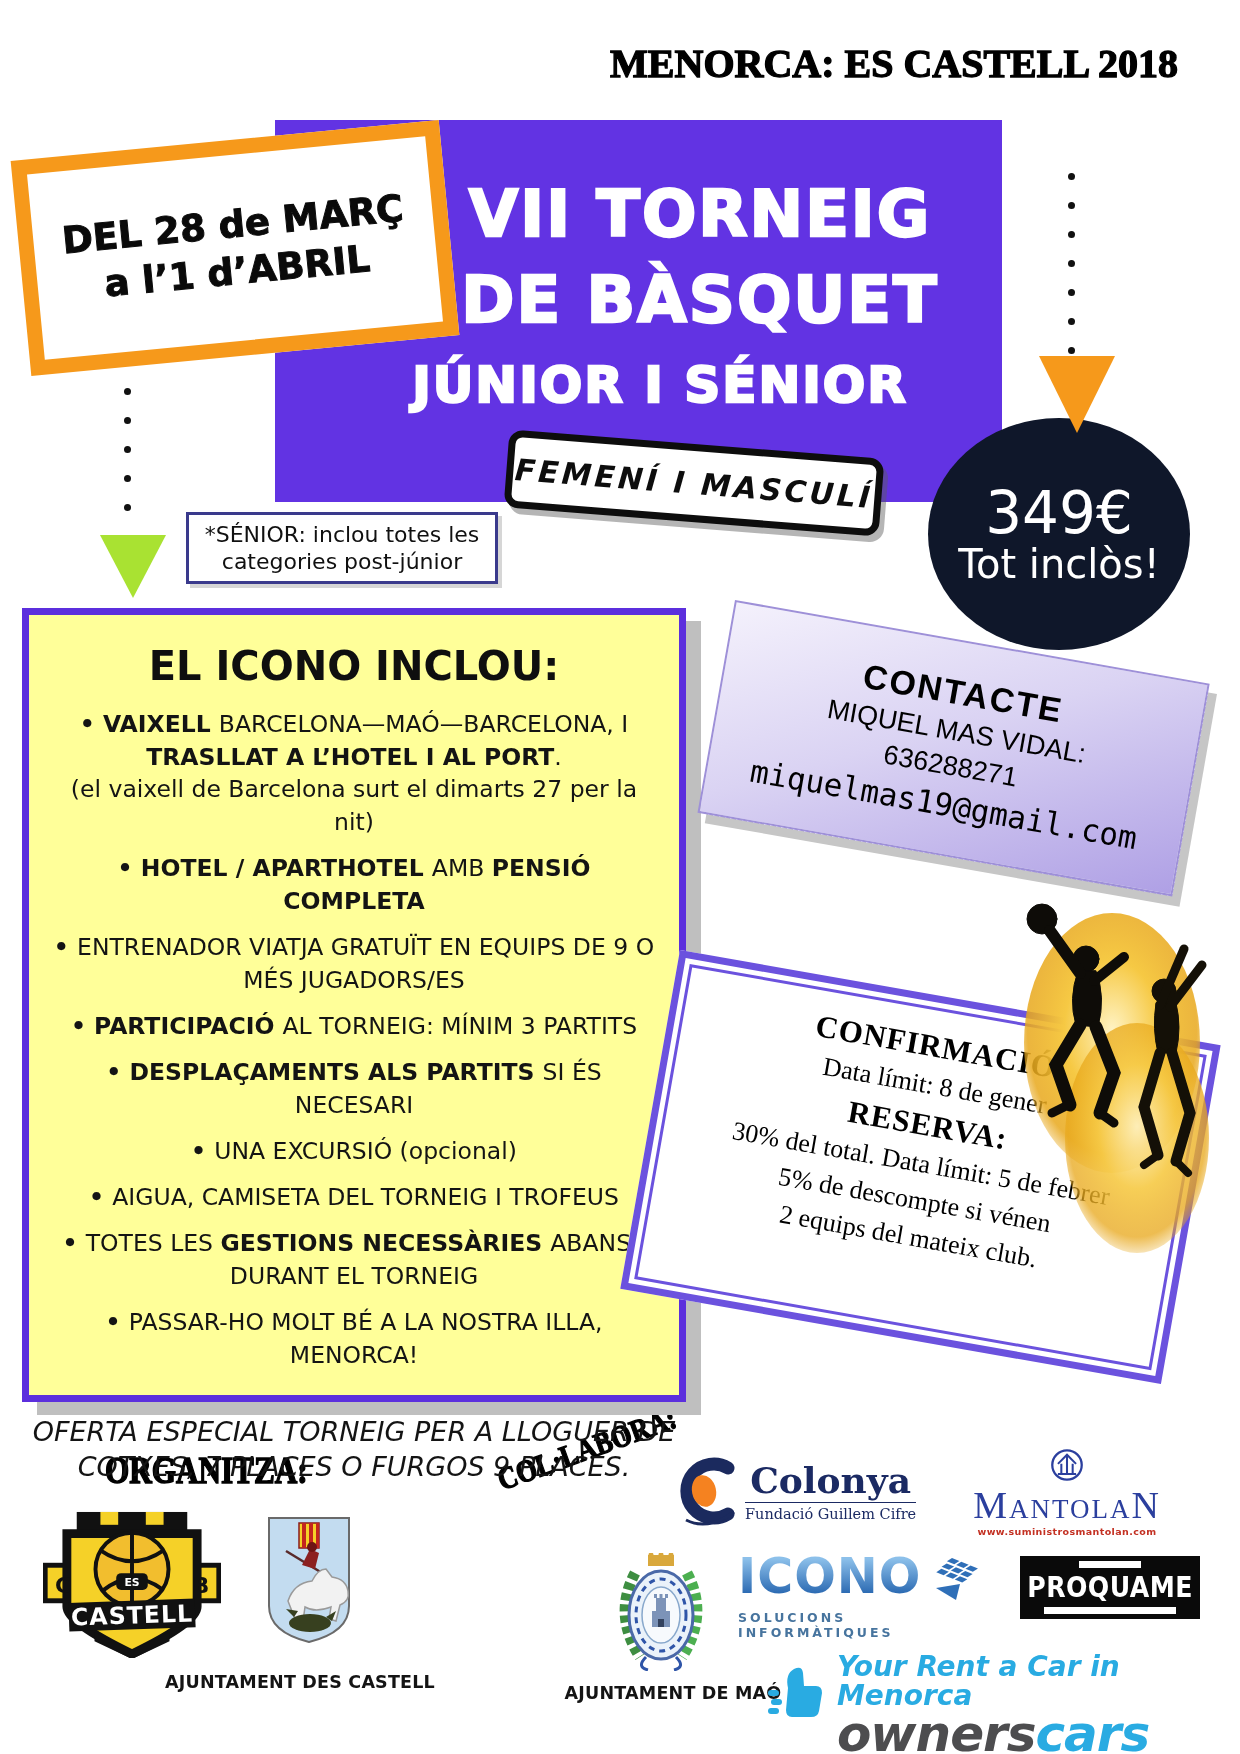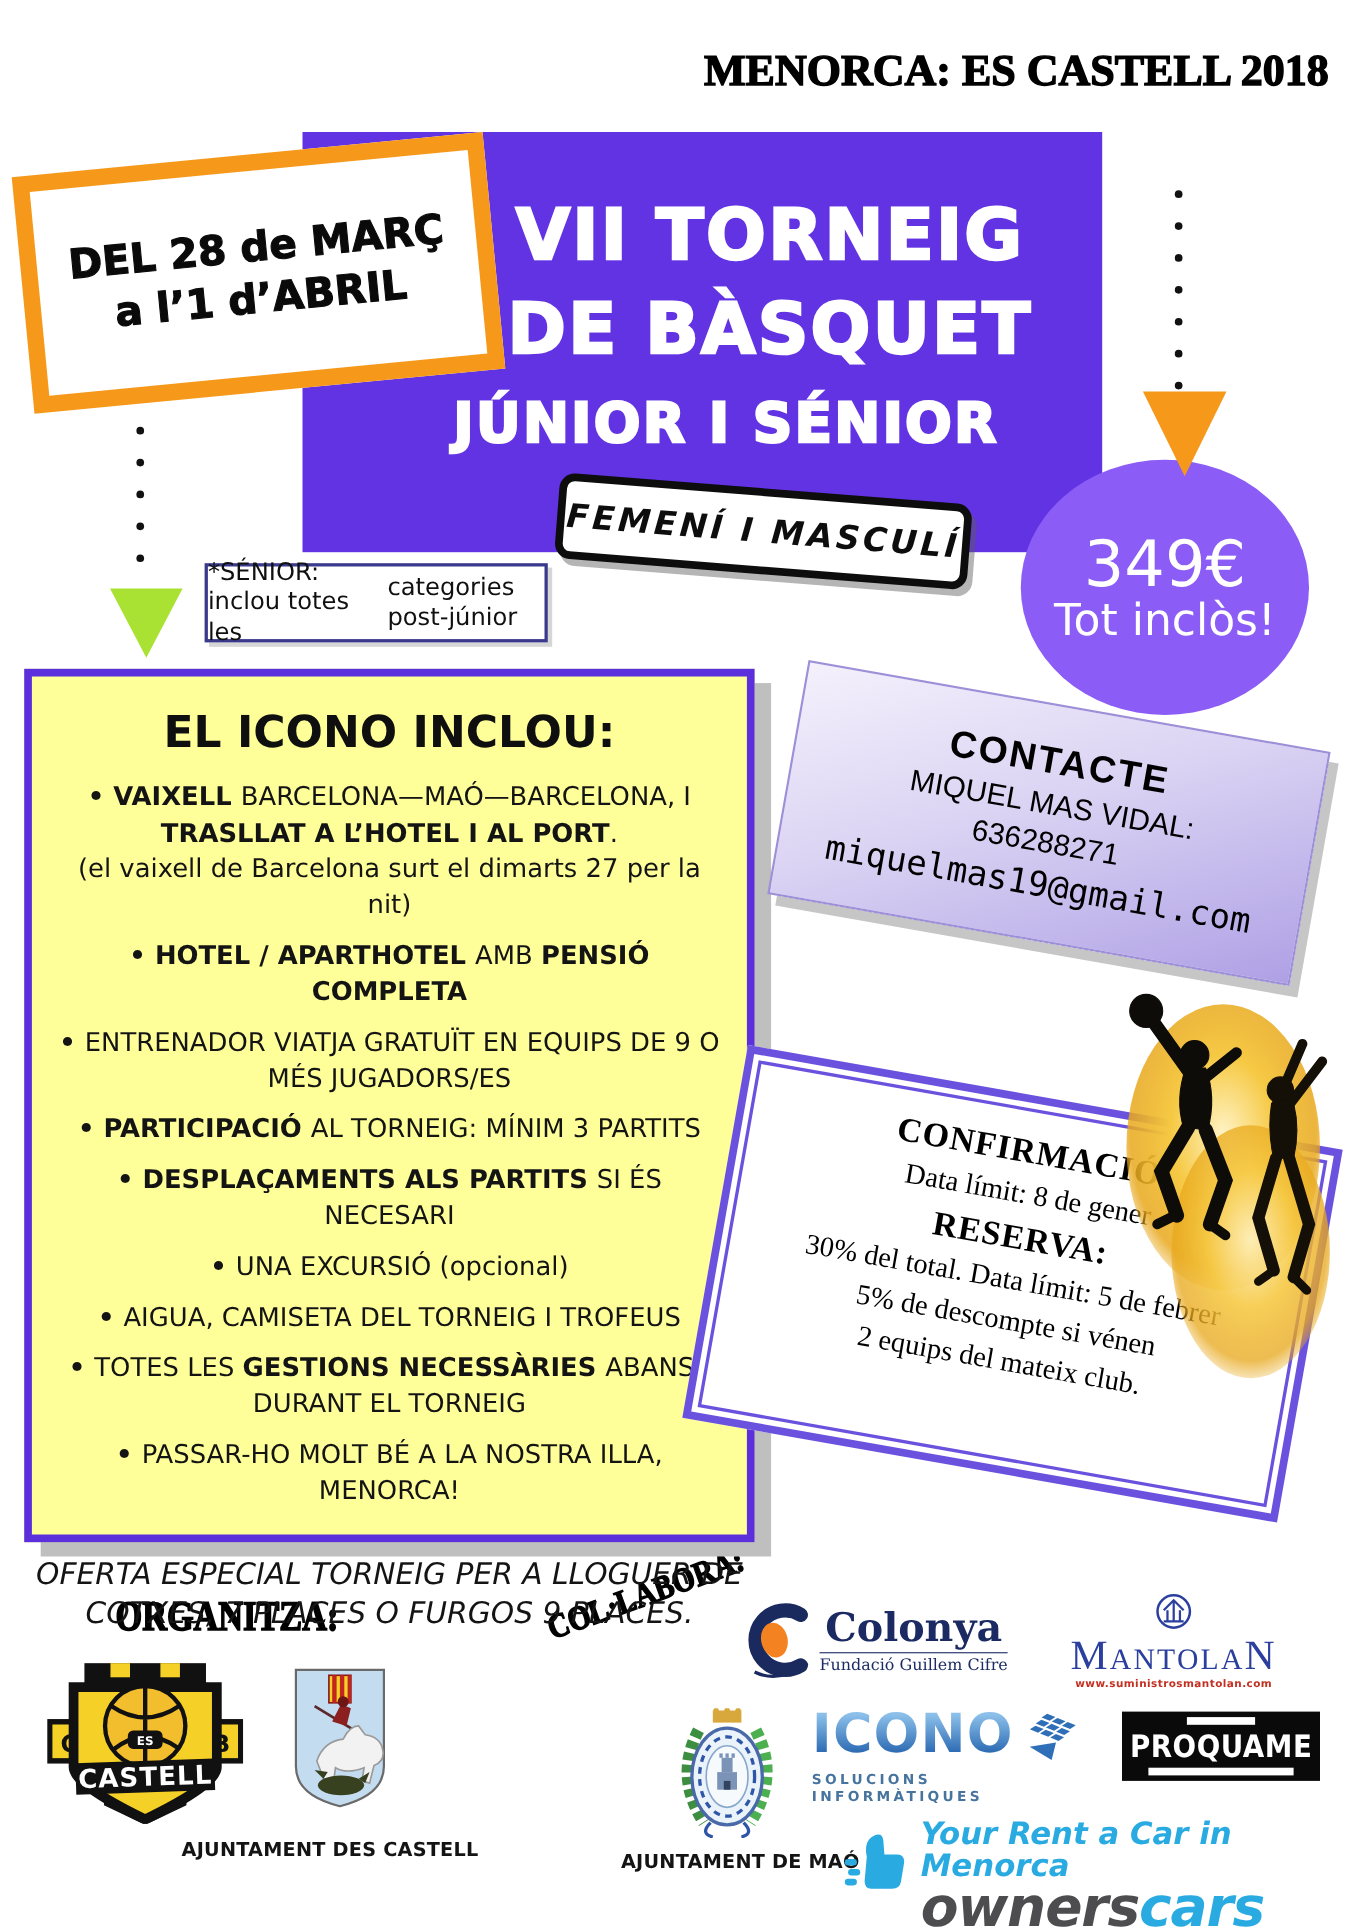--- a/index.html
+++ b/index.html
@@ -1,21 +1,21 @@
 <!DOCTYPE html>
 <html><head>
 <meta charset="utf-8">
 <style>
   html,body{margin:0;padding:0;background:#888;}
   .page{position:relative;width:1240px;height:1754px;background:#ffffff;overflow:hidden;
         font-family:"DejaVu Sans",sans-serif;margin:0 auto;}
   .abs{position:absolute;}
 
   
-  .hdr{left:634px;top:40px;width:580px;text-align:center;font-family:"Liberation Serif","DejaVu Serif",serif;
+  .hdr{left:604px;top:40px;width:580px;text-align:center;font-family:"Liberation Serif","DejaVu Serif",serif;
        font-weight:bold;font-size:40px;color:#000;-webkit-text-stroke:1.3px #000;letter-spacing:0px;}
 
   
   .purple-box{left:275px;top:120px;width:727px;height:382px;background:#6233E3;z-index:1;}
   .hero-line{color:#fff;font-weight:bold;text-align:center;letter-spacing:2px;line-height:1;
              -webkit-text-stroke:2.4px #fff;z-index:2;}
   .t1{left:420px;top:182px;width:560px;font-size:64px;}
   .t2{left:420px;top:268px;width:560px;font-size:64px;}
   .t3{left:380px;top:360px;width:560px;font-size:50px;}
 
@@ -30,34 +30,34 @@
   .dot{width:7px;height:7px;background:#111;border-radius:50%;margin:11px 0;}
   .rdots{left:1068px;top:162px;}
   .ldots{left:124px;top:348px;}
   .tri{width:0;height:0;z-index:6;}
   .orange-tri{left:1039px;top:356px;border-left:38px solid transparent;border-right:38px solid transparent;
               border-top:77px solid #F6991B;}
   .green-tri{left:100px;top:535px;border-left:33px solid transparent;border-right:33px solid transparent;
              border-top:63px solid #A9E232;}
 
   
-  .black-oval{left:928px;top:418px;width:262px;height:232px;background:#8b5cf6;border-radius:50%;z-index:5;
+  .black-oval{left:928px;top:418px;width:262px;height:232px;background:#0f172a;border-radius:50%;z-index:5;
               display:flex;flex-direction:column;align-items:center;justify-content:center;color:#fff;}
   .price{font-size:58px;line-height:1.05;}
   .price-note{font-size:40px;line-height:1.05;}
 
   
   .femeni-box{left:506px;top:444px;width:362px;height:64px;background:#fff;border:7px solid #0d0d0d;
               border-radius:14px;transform:rotate(4.5deg);z-index:4;display:flex;align-items:center;
               justify-content:center;box-shadow:5px 6px 0 rgba(90,90,90,.45);}
   .femeni-text{font-size:30px;font-style:italic;font-weight:bold;letter-spacing:3px;color:#0d0d0d;}
 
   
   .senior-note{left:186px;top:512px;width:306px;height:66px;background:#fff;border:3px solid #3A3A8C;
-               box-shadow:4px 4px 0 #d6d6d6;display:flex;flex-direction:row;align-items:center;
+               box-shadow:4px 4px 0 #d6d6d6;display:flex;flex-direction:column;align-items:center;
                justify-content:center;z-index:2;}
   .senior-line{font-size:22px;color:#101010;line-height:1.25;}
 
   
   .yellow-box{left:22px;top:608px;width:650px;height:780px;background:#FFFF99;border:7px solid #5C2FDD;
               box-shadow:15px 13px 0 #BFBFBF;z-index:3;}
   .preu-title{margin-top:28px;text-align:center;font-size:40px;font-weight:bold;color:#0f0f0f;}
   .bullets{padding:6px 20px 0 20px;}
   .bullet-line{text-align:center;font-size:23.5px;line-height:33px;margin:13px 0 0 0;color:#141414;}
   .bullet-line.nob{margin-top:-1px;}

